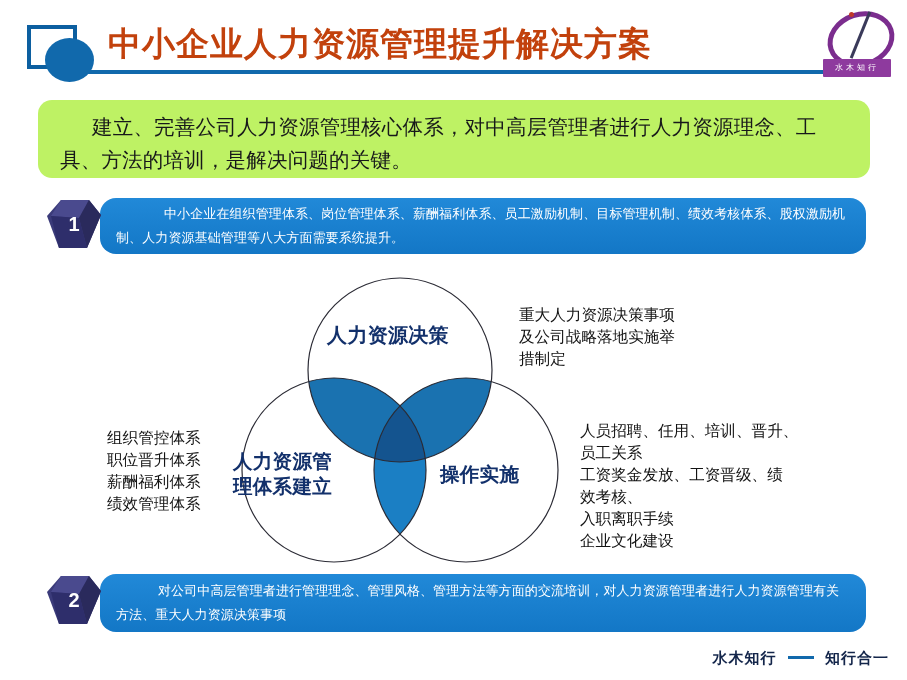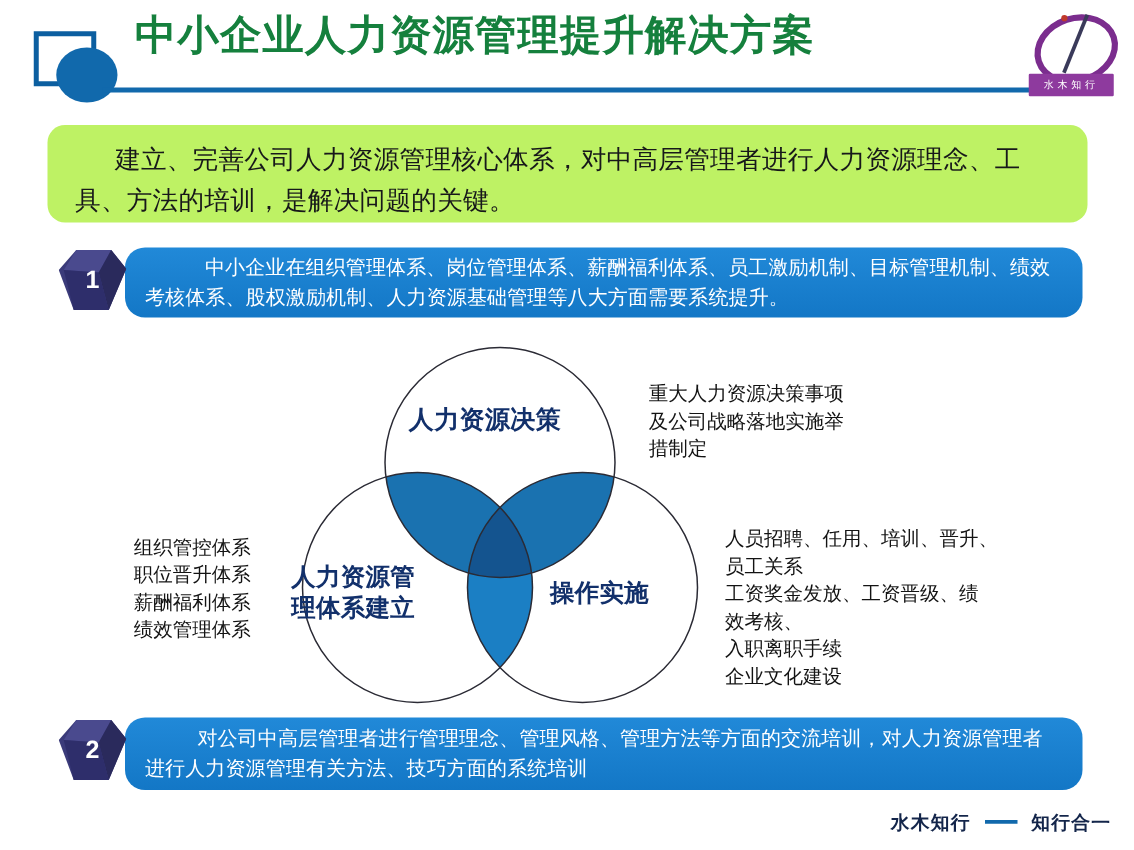--- a/index.html
+++ b/index.html
@@ -30,24 +30,24 @@
   }
   #header-deco-circle {
     position: absolute;
     left: 45px; top: 38px;
     width: 49px; height: 44px;
     border-radius: 50%;
     background: #1169ac;
   }
   #slide-title {
     position: absolute;
-    left: 108px; top: 6px;
+    left: 108px; top: 22px;
     font-size: 33px;
     font-weight: bold;
-    color: #15803d;
+    color: #c2410c;
     letter-spacing: 1px;
     white-space: nowrap;
   }
   #title-underline {
     position: absolute;
     left: 82px; top: 70px;
     width: 775px; height: 4px;
     background: #1169ac;
   }
 
@@ -112,21 +112,21 @@
   }
   .banner-bar {
     position: absolute;
     border-radius: 16px;
     background: #1a7fd0;
     background: linear-gradient(180deg, #2189d8 0%, #1377c6 100%);
     color: #ffffff;
     box-sizing: border-box;
   }
   .banner-text {
-    font-size: 16px;
+    font-size: 13px;
     line-height: 24px;
     letter-spacing: 0.1px;
   }
   .badge {
     position: absolute;
     width: 54px; height: 54px;
   }
   .badge svg { display: block; }
   .badge-num {
     position: absolute;
@@ -319,21 +319,21 @@
 效考核、
 入职离职手续
 企业文化建设</div>
 
 <div class="annot" id="annot-left">组织管控体系
 职位晋升体系
 薪酬福利体系
 绩效管理体系</div>
 
 <div class="banner-bar" id="banner2-bar">
-  <div class="banner-text" id="banner2-text">对公司中高层管理者进行管理理念、管理风格、管理方法等方面的交流培训，对人力资源管理者进行人力资源管理有关方法、技巧方面的系统培训</div>
+  <div class="banner-text" id="banner2-text">对公司中高层管理者进行管理理念、管理风格、管理方法等方面的交流培训，对人力资源管理者进行人力资源管理有关方法、重大人力资源决策事项</div>
 </div>
 <div class="badge" id="badge2">
   <svg width="54" height="54" viewBox="0 0 54 54">
     <polygon points="14,2 42,2 54,17 40,50 12,50 0,18" fill="#3b3b7a"></polygon>
     <polygon points="14,2 42,2 32,20 4,18" fill="#4a4a8e"></polygon>
     <polygon points="42,2 54,17 40,50 32,20" fill="#2a2a5c"></polygon>
     <polygon points="4,18 32,20 40,50 12,50" fill="#2e2e6b"></polygon>
   </svg>
   <div class="badge-num">2</div>
 </div>

